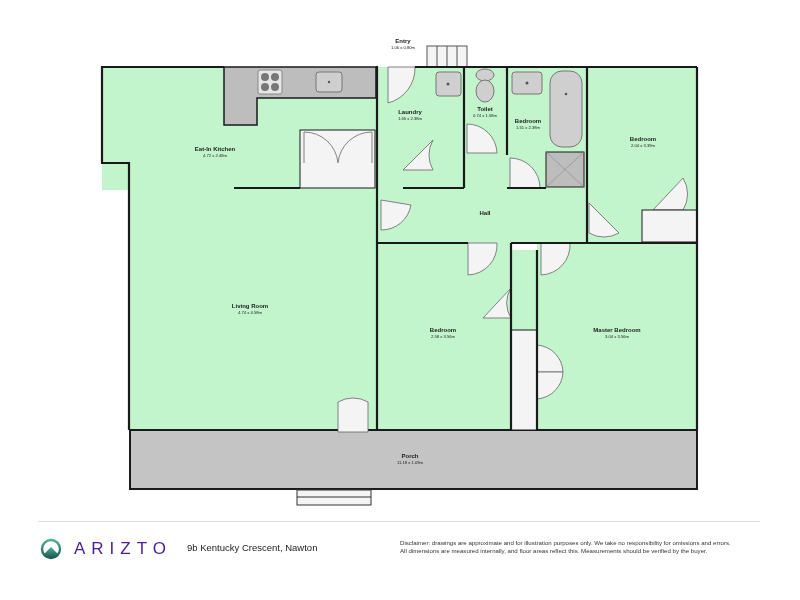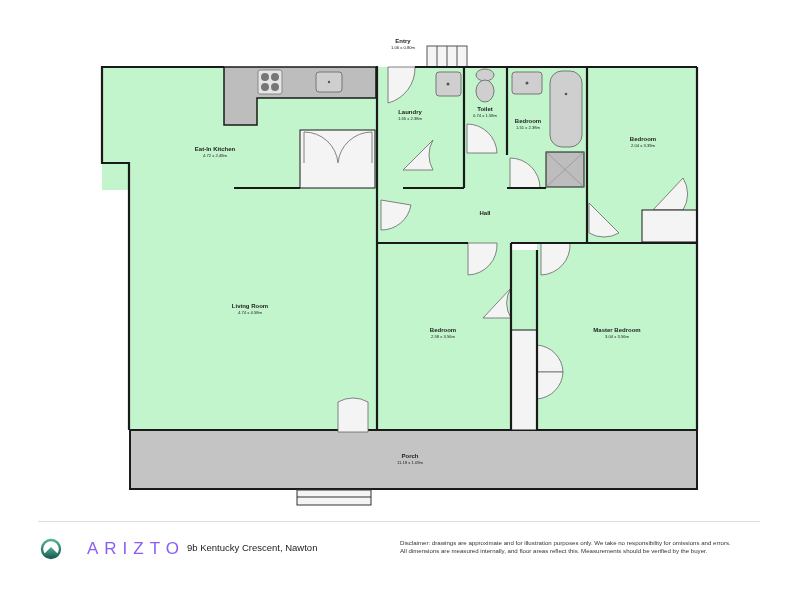--- a/index.html
+++ b/index.html
@@ -3,21 +3,21 @@
 <meta charset="utf-8">
 <style>
   html, body { margin:0; padding:0; background:#ffffff; }
   body { width:800px; height:600px; position:relative; overflow:hidden; font-family:"Liberation Sans", sans-serif; }
   #plan { position:absolute; left:0; top:0; }
   .lbl { position:absolute; text-align:center; transform:translateX(-50%); white-space:nowrap; color:#222; }
   .lbl .n { font-size:6px; font-weight:bold; display:block; }
   .lbl .d { font-size:4.2px; display:block; margin-top:1px; }
   .footer-line { position:absolute; left:38px; top:521px; width:722px; height:1px; background:#dddddd; }
   .logo { position:absolute; left:40px; top:538px; display:flex; align-items:center; }
-  .logo-text { font-size:17px; letter-spacing:6px; color:#8b5cf6; margin-left:25px; font-weight:normal; }
+  .logo-text { font-size:17px; letter-spacing:6px; color:#4c1d95; margin-left:12px; font-weight:normal; }
   .address { position:absolute; left:187px; top:542px; font-size:9.5px; color:#222;text-align:center; }
   .disclaimer { position:absolute; left:400px; top:539px; font-size:6.1px; color:#333; line-height:8px; width:370px; }
 </style>
 </head>
 <body>
 
 <svg id="plan" width="800" height="520" viewBox="0 0 800 520" xmlns="http://www.w3.org/2000/svg">
 
   <g fill="#c3f5cc">
     <polygon points="102,66 378,66 378,190 300,190 300,188 234,188 234,190 129,190 129,430 378,430 378,242 102,242" opacity="0"></polygon>

